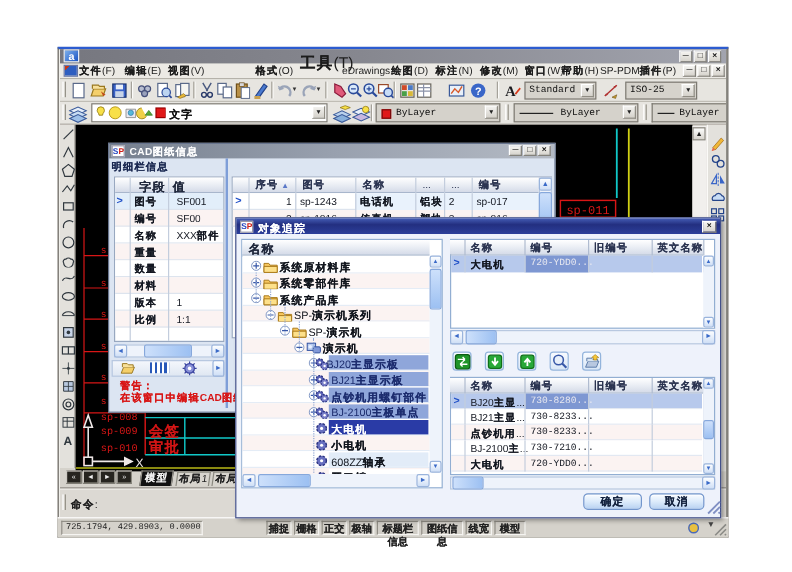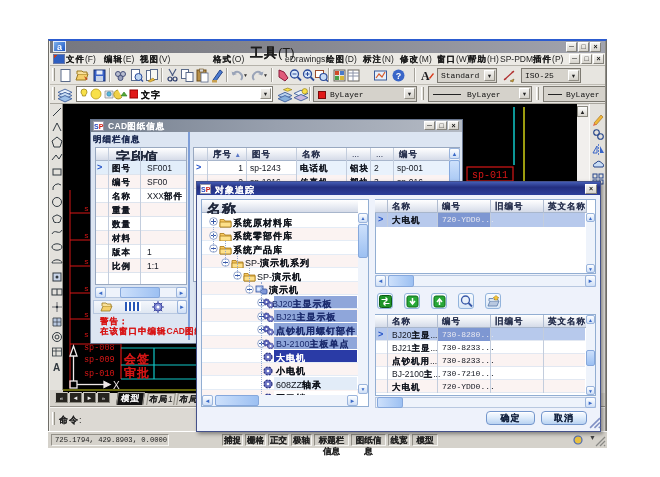--- a/index.html
+++ b/index.html
@@ -10,21 +10,21 @@
 .sep{position:absolute;width:1px;height:14px;background:#a5a29a;box-shadow:1px 0 0 #fbfaf8}
 .combo{position:absolute;height:15px;background:#fff;border:1px solid #7d7a72;font-size:8.5px;color:#111}
 .cdrop{position:absolute;right:1px;top:1px;width:11px;height:11px;background:linear-gradient(180deg,#f2f1ee,#d4d1ca);border:1px solid #908d84;border-top-color:#fff;border-left-color:#fff;text-align:center;font-size:5.5px;line-height:10px;color:#222}
 .tgl{position:absolute;height:12px;font-size:8.5px;line-height:11px;text-align:center;color:#222;background:#d0cdc6;border:1px solid #918e86;border-bottom-color:#f5f4f1;border-right-color:#f5f4f1;letter-spacing:.5px}
 
 .xpsb{position:absolute;background:#eef3fb}
 .xpbtn{position:absolute;background:linear-gradient(180deg,#fdfeff,#cfdff6);border:1px solid #9ab4dc;border-radius:2px;color:#3a6ac8;text-align:center}
 .xpth{position:absolute;background:linear-gradient(180deg,#cde0fb,#9cc0f2);border:1px solid #86a8dc;border-radius:2px}
 .xpthv{position:absolute;background:linear-gradient(90deg,#cde0fb,#9cc0f2);border:1px solid #86a8dc;border-radius:2px}
 
-.ghead{position:absolute;background:linear-gradient(180deg,#ffffff,#e6eaf2 60%,#d5dbe8);border-bottom:1px solid #a8b6cc;color:#20283c;font-size:14px}
+.ghead{position:absolute;background:linear-gradient(180deg,#ffffff,#e6eaf2 60%,#d5dbe8);border-bottom:1px solid #a8b6cc;color:#20283c;font-size:10px}
 .cell{position:absolute;font-size:8.5px;color:#141822;white-space:nowrap;overflow:hidden}
 .hdrtxt{position:absolute;font-size:8.5px;color:#2a3350;white-space:nowrap}
 .treerow{position:absolute;font-size:9px;white-space:nowrap}
 .bar{position:absolute;height:12px}
 </style></head><body>
 <div class="ab" style="left:48px;top:39px;width:559px;height:409px;background:#d5d2cb;border:1px solid #6f6d68;border-top:2px solid #2c5cd0;box-shadow:inset 1px 0 0 #efeee9,inset -1px 0 0 #8f8d86,inset 0 -1px 0 #8f8d86"></div>
 <div class="ab" style="left:50px;top:41px;width:555px;height:12px;background:linear-gradient(90deg,#76777f,#86878f 45%,#a2a4ae);overflow:hidden">
     <div style="position:absolute;left:3px;top:0;width:13px;height:11px;background:linear-gradient(135deg,#7db0ec,#1c55c4);border:1px solid #e4ecf8;color:#fff;font-size:9px;font-weight:bold;text-align:center;line-height:10px">a</div>
   </div>
 <div class="wbtn" style="left:566px;top:42px">─</div>
@@ -458,21 +458,21 @@
 <div class="ab" style="left:346px;top:148px;width:1px;height:133px;background:#c3cddd"></div>
 <div class="ab" style="left:370px;top:148px;width:1px;height:133px;background:#c3cddd"></div>
 <div class="ab" style="left:393px;top:148px;width:1px;height:133px;background:#c3cddd"></div>
 <div class="ab" style="left:194px;top:161px;width:255px;height:14px;background:#fff;border-bottom:1px solid #dde4ee"></div>
 <div class="ab" style="left:296px;top:161px;width:153px;height:14px;background:#e9f2fc"></div>
 <div class="cell" style="left:227px;top:163px;width:16px;text-align:right">1</div>
 <div class="cell" style="left:250px;top:163px">sp-1243</div>
 <div class="cell" style="left:300px;top:163px"><i class="cn">电</i><i class="cn">话</i><i class="cn">机</i></div>
 <div class="cell" style="left:350px;top:163px"><i class="cn">铝</i><i class="cn">块</i></div>
 <div class="cell" style="left:374px;top:163px">2</div>
-<div class="cell" style="left:397px;top:163px">sp-001</div>
+<div class="cell" style="left:397px;top:163px">sp-017</div>
 <div class="ab" style="left:207px;top:161px;width:1px;height:14px;background:#c3cddd"></div>
 <div class="ab" style="left:246px;top:161px;width:1px;height:14px;background:#c3cddd"></div>
 <div class="ab" style="left:296px;top:161px;width:1px;height:14px;background:#c3cddd"></div>
 <div class="ab" style="left:346px;top:161px;width:1px;height:14px;background:#c3cddd"></div>
 <div class="ab" style="left:370px;top:161px;width:1px;height:14px;background:#c3cddd"></div>
 <div class="ab" style="left:393px;top:161px;width:1px;height:14px;background:#c3cddd"></div>
 <div class="ab" style="left:194px;top:175px;width:255px;height:14px;background:#fbf3f2;border-bottom:1px solid #dde4ee"></div>
 <div class="cell" style="left:227px;top:177px;width:16px;text-align:right">2</div>
 <div class="cell" style="left:250px;top:177px">sp-1016</div>
 <div class="cell" style="left:300px;top:177px"><i class="cn">传</i><i class="cn">真</i><i class="cn">机</i></div>

